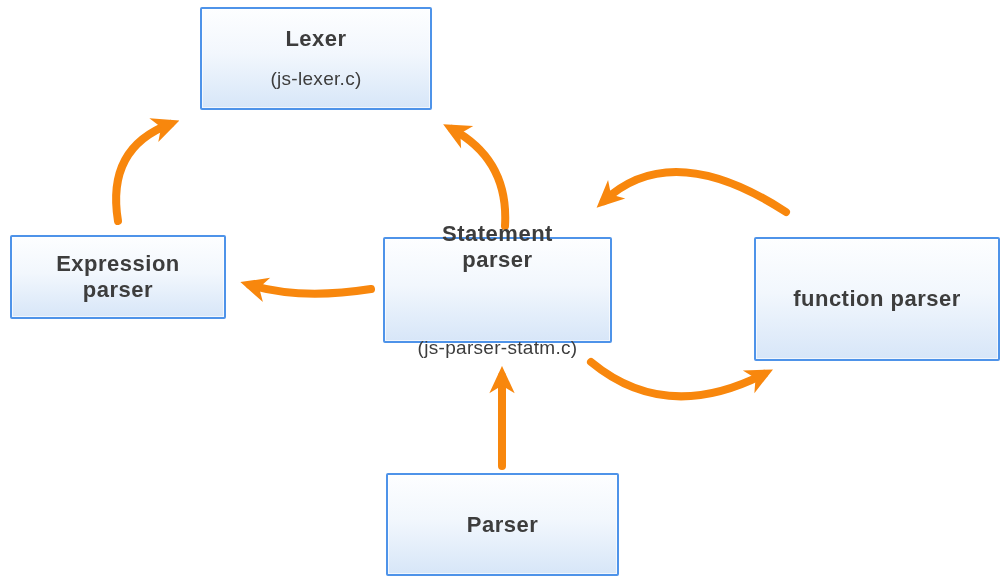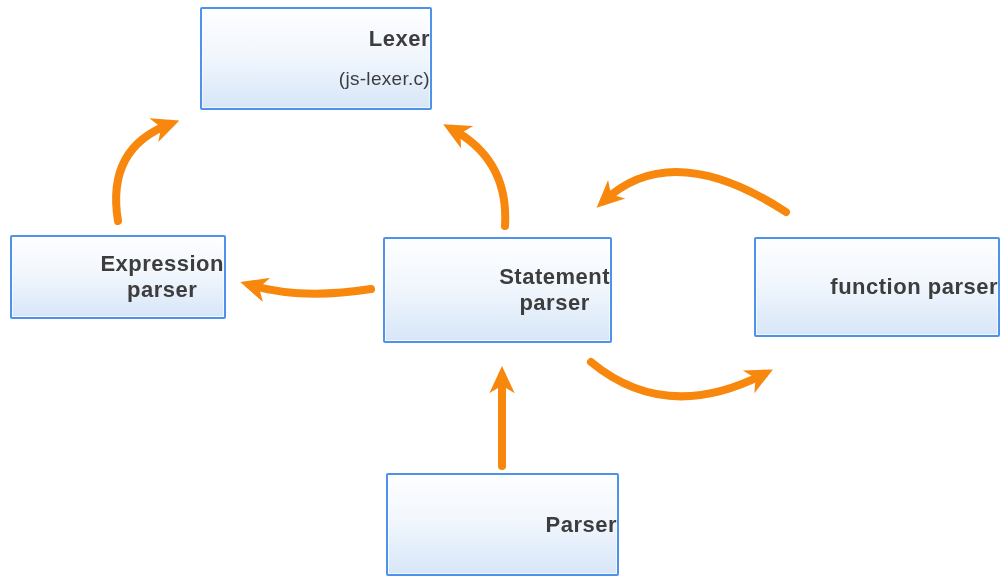--- a/index.html
+++ b/index.html
@@ -20,21 +20,21 @@
     box-sizing: border-box;
     border: 2px solid var(--c-border, #4e93e9);
     border-radius: 2px;
     background: linear-gradient(to bottom,
       var(--c-fill-top, #fdfeff) 0%,
       #f2f7fd 45%,
       var(--c-fill-bottom, #d7e6f8) 100%);
     box-shadow: inset 0 0 0 1px rgba(255,255,255,0.65);
     display: flex;
     flex-direction: column;
-    align-items: flex-end;
+    align-items: center;
     justify-content: center;
     text-align: center;
     color: var(--c-text, #3d3d3d);
   }
   .node-title {
     font-size: 22px;
     font-weight: bold;
     letter-spacing: 0.5px;
     line-height: 1.18;
     white-space: pre-line;
@@ -44,21 +44,21 @@
     font-weight: normal;
     letter-spacing: 0.3px;
     line-height: 1.2;
     margin-top: 16px;
     white-space: nowrap;
   }
   
   #node-lexer             { left: 200px; top: 7px;   width: 232px; height: 103px; }
   #node-expression-parser { left: 10px;  top: 235px; width: 216px; height: 84px; }
   #node-statement-parser  { left: 383px; top: 237px; width: 229px; height: 106px; gap: 48px; }
-  #node-function-parser   { left: 754px; top: 237px; width: 246px; height: 100px; }
+  #node-function-parser   { left: 754px; top: 237px; width: 246px; height: 124px; }
   #node-parser            { left: 386px; top: 473px; width: 233px; height: 103px; }
 
   #edges {
     position: absolute;
     left: 0; top: 0;
     width: 1005px;
     height: 584px;
     pointer-events: none;
   }
   .edge {
@@ -96,20 +96,21 @@
   </div>
 
   <div class="node" id="node-expression-parser">
     <div class="node-title">Expression
 parser</div>
   </div>
 
   <div class="node" id="node-statement-parser">
     <div class="node-title">Statement
 parser</div>
+    <div class="node-subtitle">(js-parser-statm.c)</div>
   </div>
 
   <div class="node" id="node-function-parser">
     <div class="node-title">function parser</div>
   </div>
 
   <div class="node" id="node-parser">
     <div class="node-title">Parser</div>
   </div>
 

